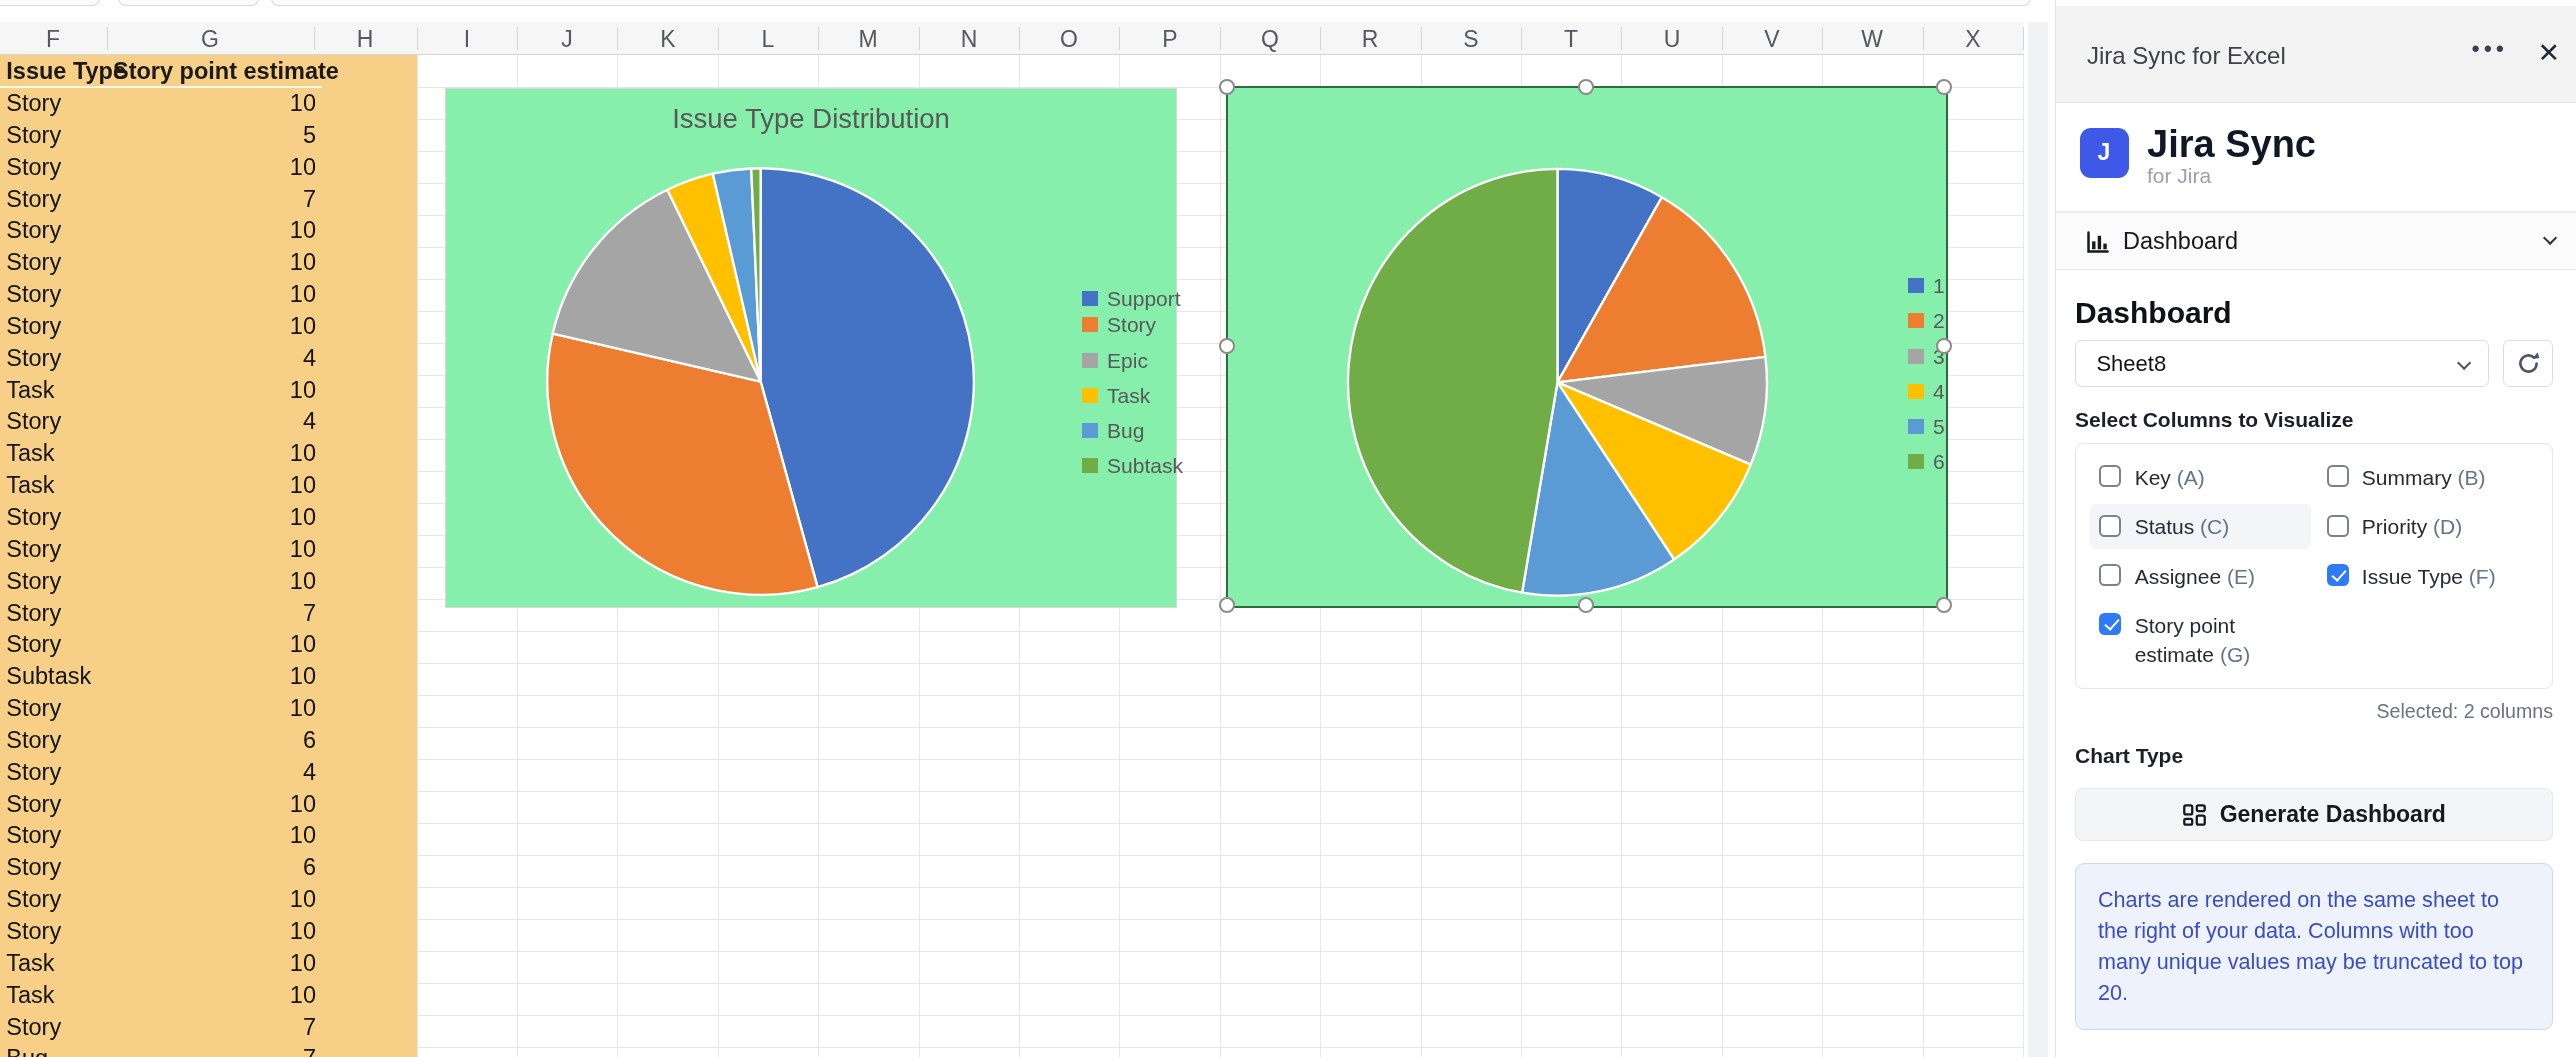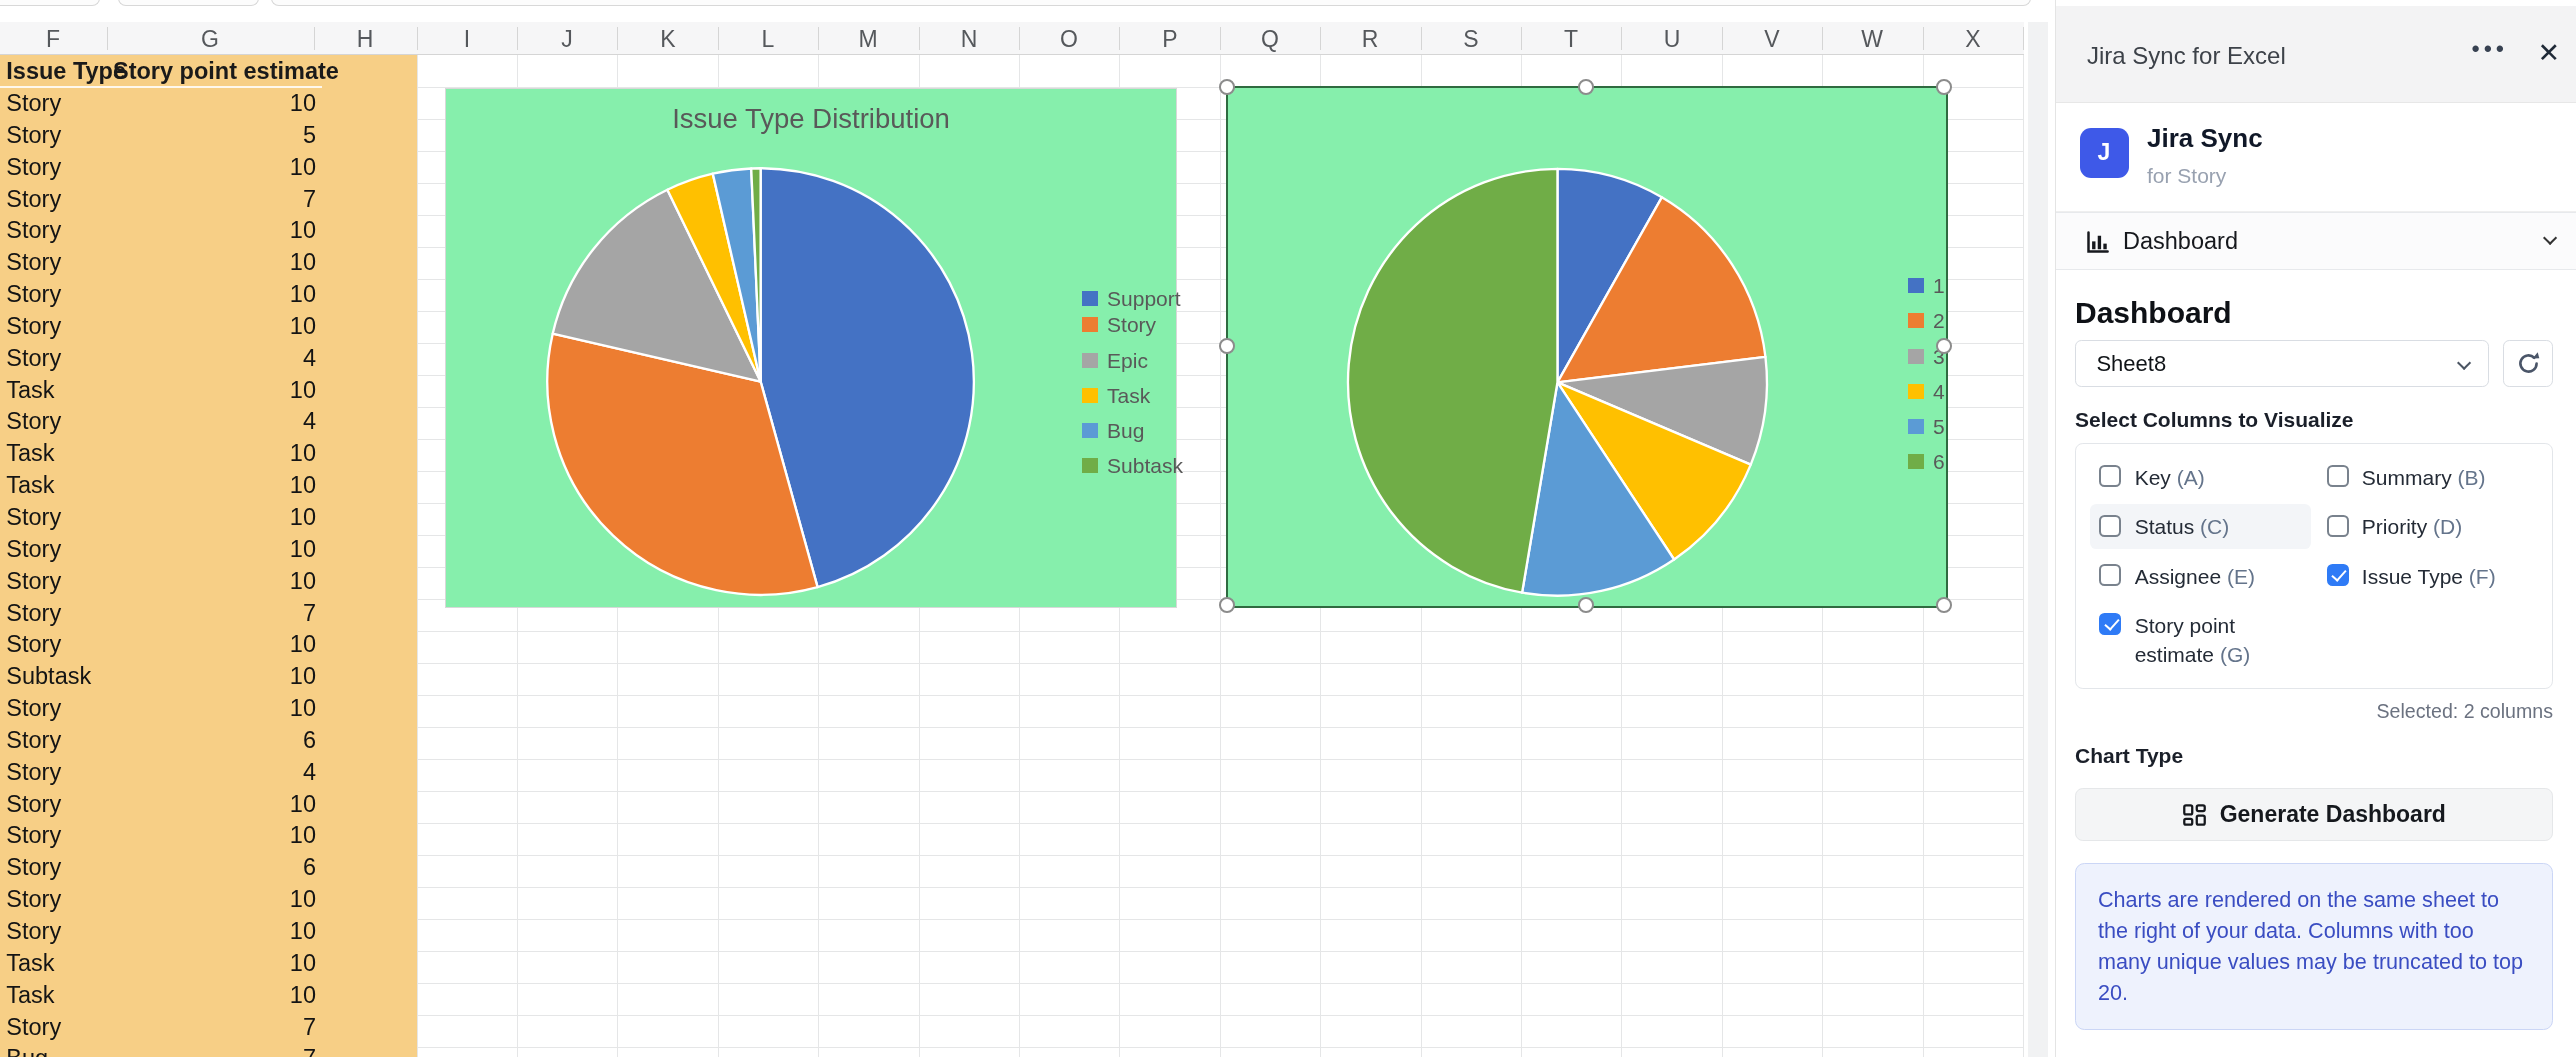--- a/index.html
+++ b/index.html
@@ -53,21 +53,21 @@
                   background:#F3F3F4; border-bottom:0.8px solid #E7E7E7; }
   #panel-title { position:absolute; left:31px; top:36px; font-size:24px; font-weight:500; color:#3D4249; }
   #menu-btn { position:absolute; right:69px; top:30px; font-size:23.5px; letter-spacing:3.9px;
               color:#374151; cursor:pointer; }
   #close-btn { position:absolute; right:17px; top:31px; font-size:27px; color:#1F2937; cursor:pointer; }
 
   #app-row { position:absolute; left:0; top:104px; width:521px; height:108px; border-bottom:0.8px solid #EFEFEF; }
   #app-logo { position:absolute; left:23.5px; top:23.5px; width:49px; height:50px; border-radius:11px;
               background:#3E59E8; color:#fff; font-size:23px; font-weight:bold;
               display:flex; align-items:center; justify-content:center; }
-  #app-name { position:absolute; left:91px; top:19px; font-size:26px; font-weight:bold; color:#101828; }
+  #app-name { position:absolute; left:91px; top:19px; font-size:38px; font-weight:bold; color:#101828; }
   #app-sub  { position:absolute; left:91px; top:60px; font-size:21px; color:#98A1B0; }
 
   #navbar { position:absolute; left:0; top:212px; width:521px; height:58px; background:#FBFBFC;
             border-top:0.8px solid #E7E9EC; border-bottom:0.8px solid #E7E9EC; cursor:pointer; }
   #nav-icon { position:absolute; left:28px; top:15.7px; }
   #nav-label { position:absolute; left:67px; top:15px; font-size:23.5px; font-weight:500; color:#16181D; }
   .chev { display:inline-block; width:10.2px; height:10.2px; border-right:2.4px solid #333;
           border-bottom:2.4px solid #333; transform:rotate(45deg); }
   #nav-chev { position:absolute; right:22px; top:20.4px; }
 
@@ -399,21 +399,21 @@
   <aside id="panel">
     <div id="panel-header">
       <span id="panel-title">Jira Sync for Excel</span>
       <span id="menu-btn">•••</span>
       <span id="close-btn">✕</span>
     </div>
 
     <div id="app-row">
       <div id="app-logo">J</div>
       <div id="app-name">Jira Sync</div>
-      <div id="app-sub">for Story</div>
+      <div id="app-sub">for Jira</div>
     </div>
 
     <div id="navbar">
       <svg id="nav-icon" width="27" height="27" viewBox="0 0 24 24">
         <path d="M4 3v17h17" fill="none" stroke="#16181D" stroke-width="2.2" stroke-linecap="round"></path>
         <rect x="7.2" y="11" width="3" height="7" fill="#16181D"></rect>
         <rect x="12.2" y="6" width="3" height="12" fill="#16181D"></rect>
         <rect x="17.2" y="13" width="3" height="5" fill="#16181D"></rect>
       </svg>
       <span id="nav-label">Dashboard</span>

